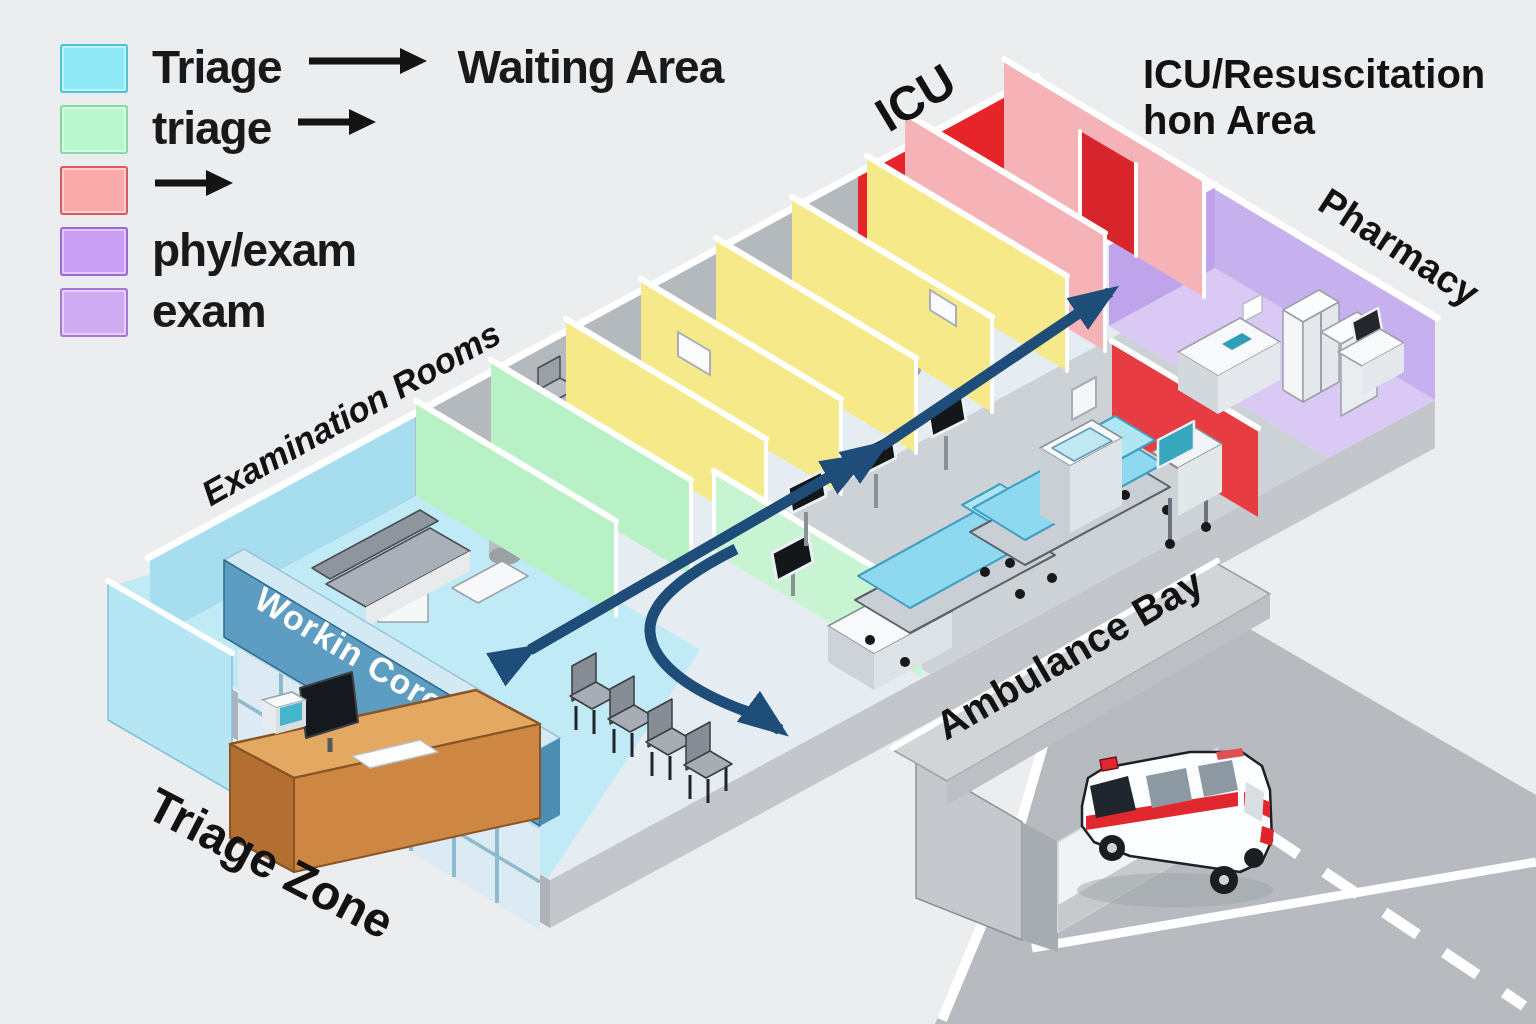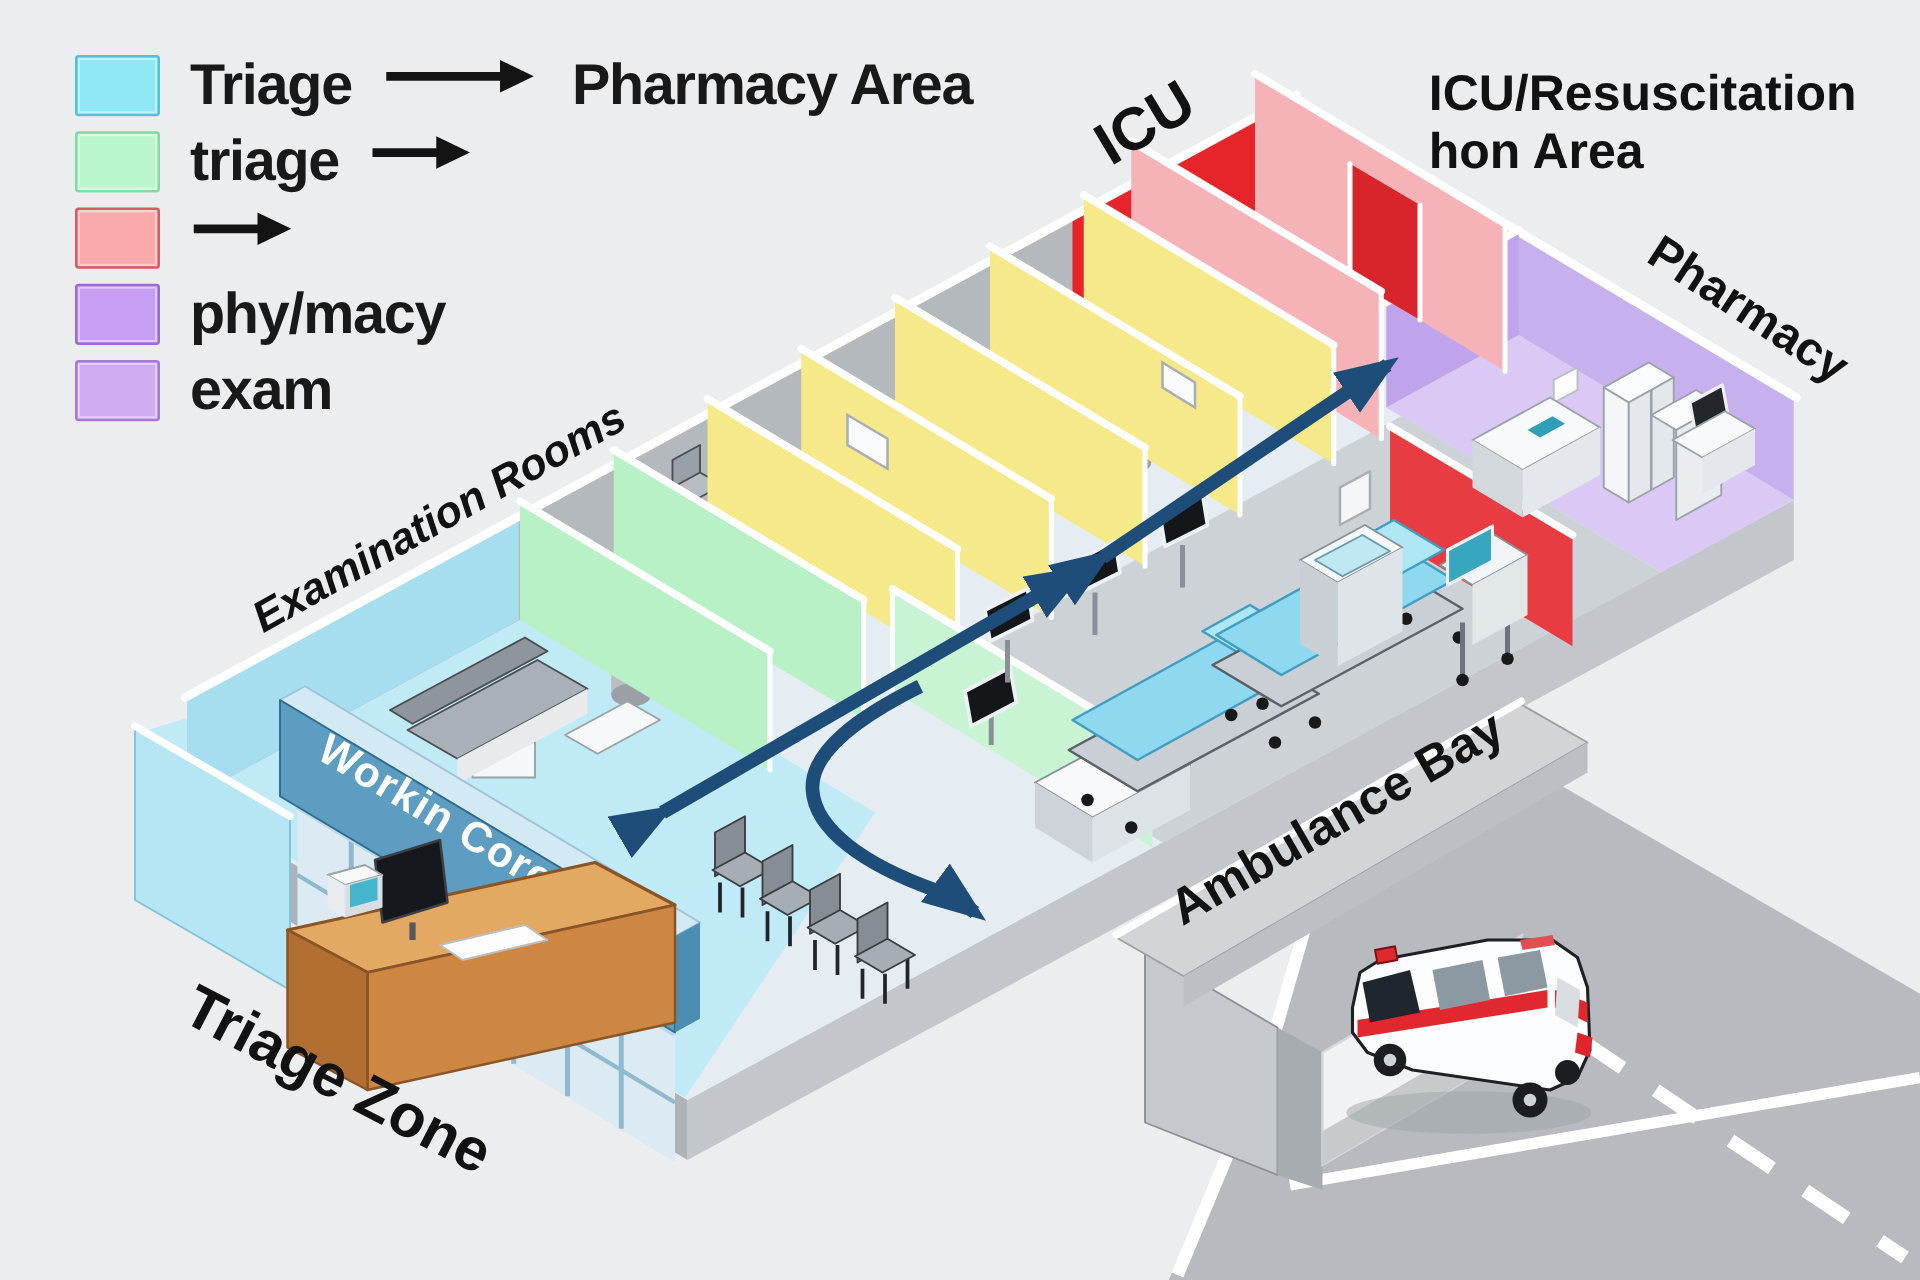--- a/index.html
+++ b/index.html
@@ -401,40 +401,40 @@
 </svg>
 
 <div class="legend">
   <div class="legend-row">
     <span class="sw sw0"></span>
     <span class="legend-label">Triage</span>
     <svg class="larrow" width="122" height="34" viewBox="0 0 122 34">
       <line x1="3" y1="17" x2="96" y2="17" stroke="#141414" stroke-width="7"></line>
       <polygon points="94,4 121,17 94,30" fill="#141414"></polygon>
     </svg>
-    <span class="legend-annot">Pharmacy Area</span>
+    <span class="legend-annot">Waiting Area</span>
   </div>
   <div class="legend-row">
     <span class="sw sw1"></span>
     <span class="legend-label">triage</span>
     <svg class="larrow" width="82" height="34" viewBox="0 0 82 34">
       <line x1="3" y1="17" x2="56" y2="17" stroke="#141414" stroke-width="7"></line>
       <polygon points="54,4 81,17 54,30" fill="#141414"></polygon>
     </svg>
   </div>
   <div class="legend-row">
     <span class="sw sw2"></span>
     <svg class="larrow" width="82" height="34" viewBox="0 0 82 34">
       <line x1="3" y1="17" x2="56" y2="17" stroke="#141414" stroke-width="7"></line>
       <polygon points="54,4 81,17 54,30" fill="#141414"></polygon>
     </svg>
   </div>
   <div class="legend-row">
     <span class="sw sw3"></span>
-    <span class="legend-label">phy/macy</span>
+    <span class="legend-label">phy/exam</span>
   </div>
   <div class="legend-row">
     <span class="sw sw4"></span>
     <span class="legend-label">exam</span>
   </div>
 </div>
 
 </div>
 
 </body></html>

